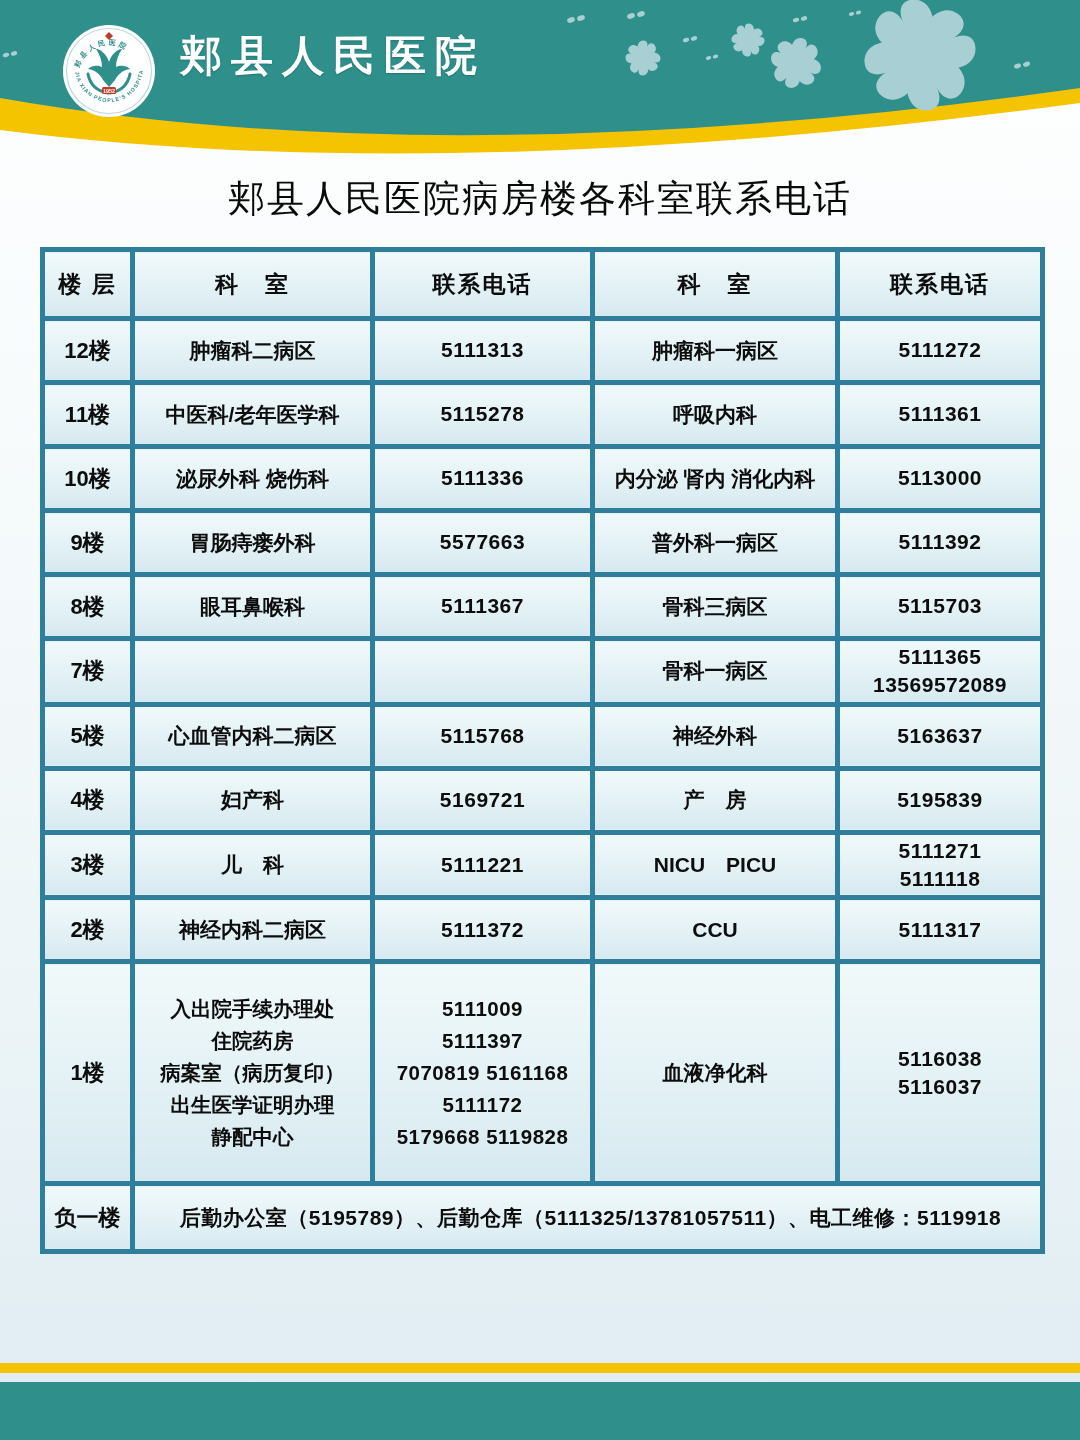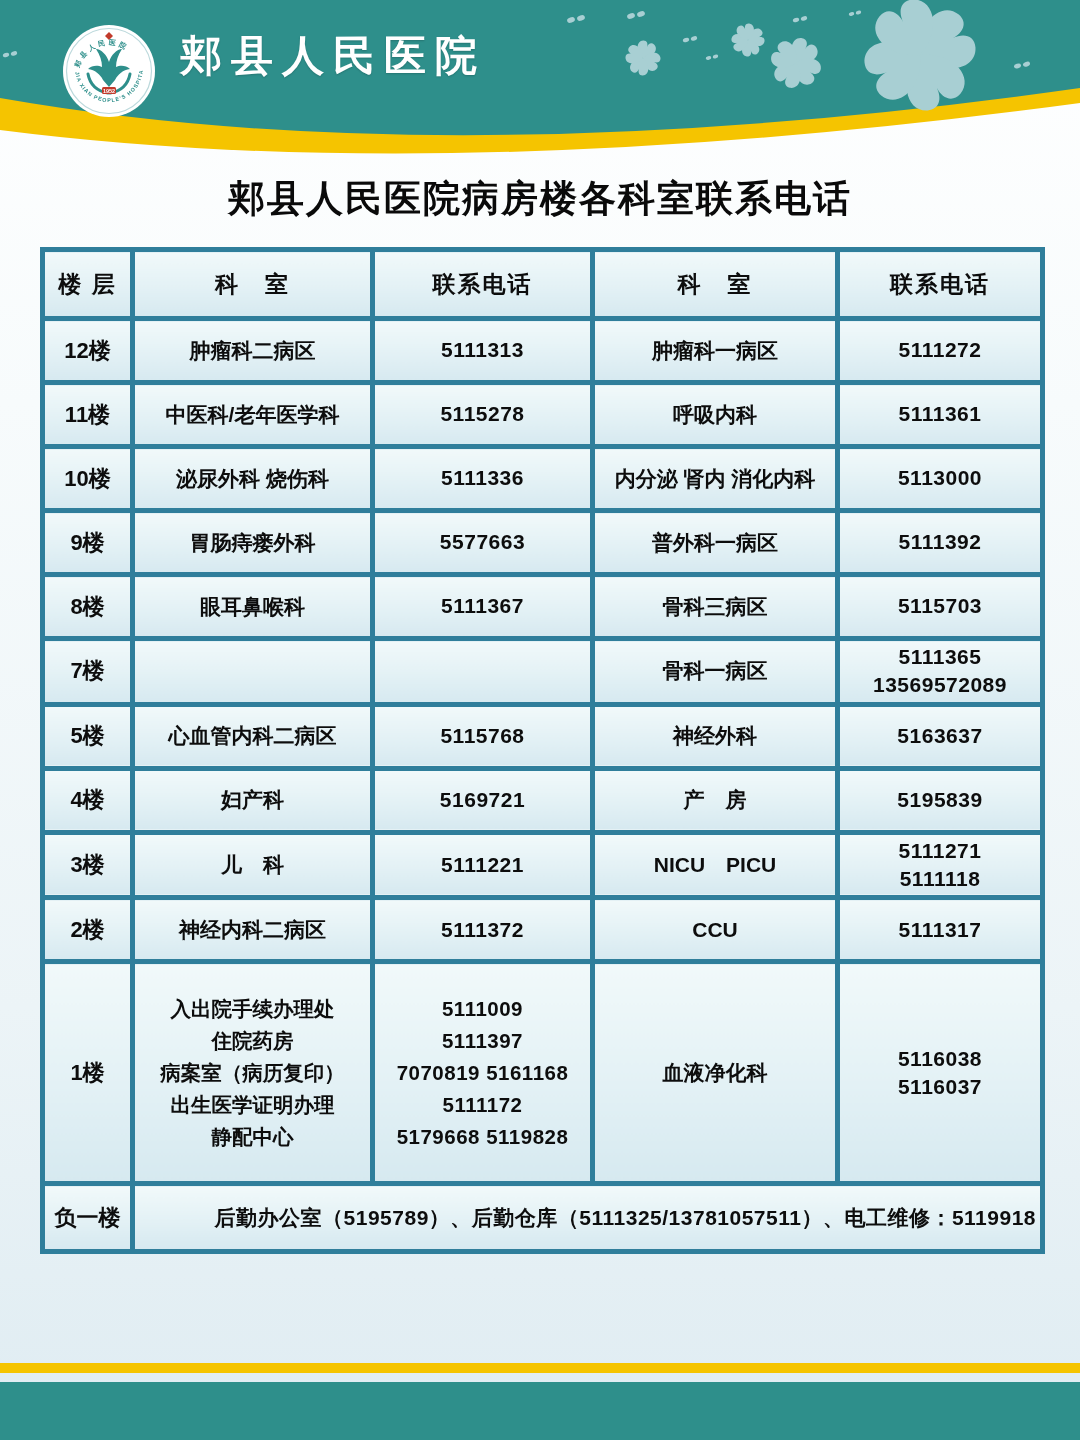--- a/index.html
+++ b/index.html
@@ -17,42 +17,42 @@
     font-size:42px; font-weight:900; color:#ffffff; letter-spacing:9px;
     text-shadow:0 1px 2px rgba(0,0,0,.18);
   }
   .name-en {
     position:absolute; left:179px; top:82px; width:560px;
     font-size:25px; font-weight:bold; color:#ffffff; letter-spacing:.5px;
   }
   .page-title {
     position:absolute; left:0; top:174px; width:1080px; text-align:center;
     font-family:"Liberation Serif","DejaVu Serif",serif;
-    font-size:37px; font-weight:700; letter-spacing:2px; color:#0a0a0a;
+    font-size:37px; font-weight:400; letter-spacing:2px; color:#0a0a0a;
   }
   table.contact-table {
     position:absolute; left:40px; top:247px; width:1000px;
     border-collapse:collapse; table-layout:fixed;
   }
   .contact-table th, .contact-table td {
     border:5px solid #2F7E9B;
     background:linear-gradient(180deg,#f1f9fa 0%,#e3f1f5 55%,#d6e9f0 100%);
     text-align:center; vertical-align:middle;
     font-weight:bold; white-space:pre-line; padding:2px 4px;
     color:#0d0d0d;
   }
   .contact-table th { font-size:23px; height:60px; letter-spacing:2px; }
   .contact-table td { font-size:21px; }
   .contact-table tr.row { height:64px; }
   .contact-table td.floor { font-size:22px; }
   .contact-table td.phone { font-size:21px; line-height:1.35; letter-spacing:.5px; }
   .contact-table tr.tall { height:222px; }
   .contact-table tr.tall td.dept-a, .contact-table tr.tall td.phone-a { font-size:20.5px; line-height:1.55; }
   .contact-table tr.basement { height:68px; }
-  .contact-table td.info { text-align:right; padding-left:10px; font-size:21px; letter-spacing:.5px; }
+  .contact-table td.info { text-align:center; padding-left:10px; font-size:21px; letter-spacing:.5px; }
   .stripe-yellow { position:absolute; left:0; top:1363px; width:1080px; height:10px; background:#F5C400; }
   .footer-teal  { position:absolute; left:0; top:1382px; width:1080px; height:58px; background:#2E8F8B; }
 </style>
 </head>
 <body>
 
 <div class="page">
 
   <svg class="header-svg" width="1080" height="200" viewBox="0 0 1080 200" xmlns="http://www.w3.org/2000/svg" xmlns:xlink="http://www.w3.org/1999/xlink">
     <defs>

